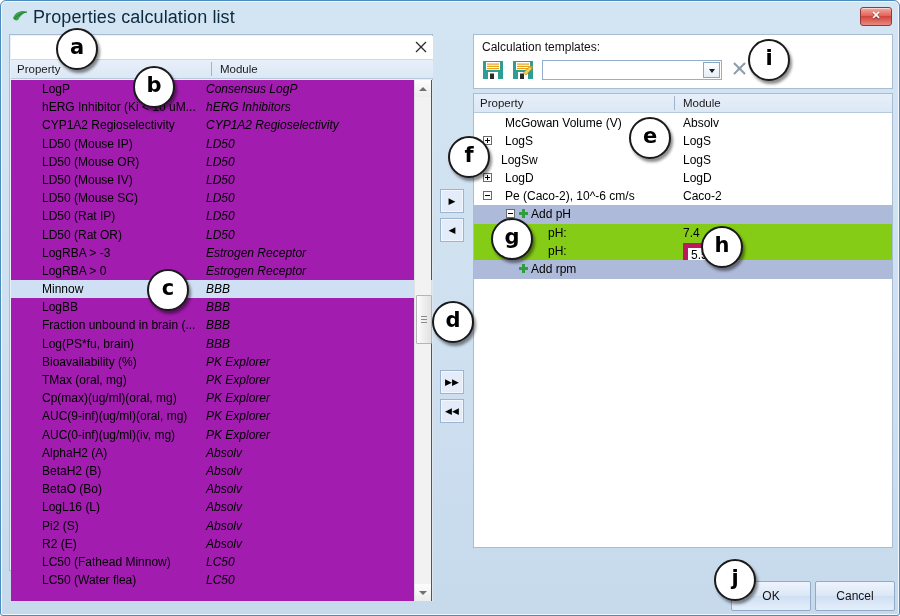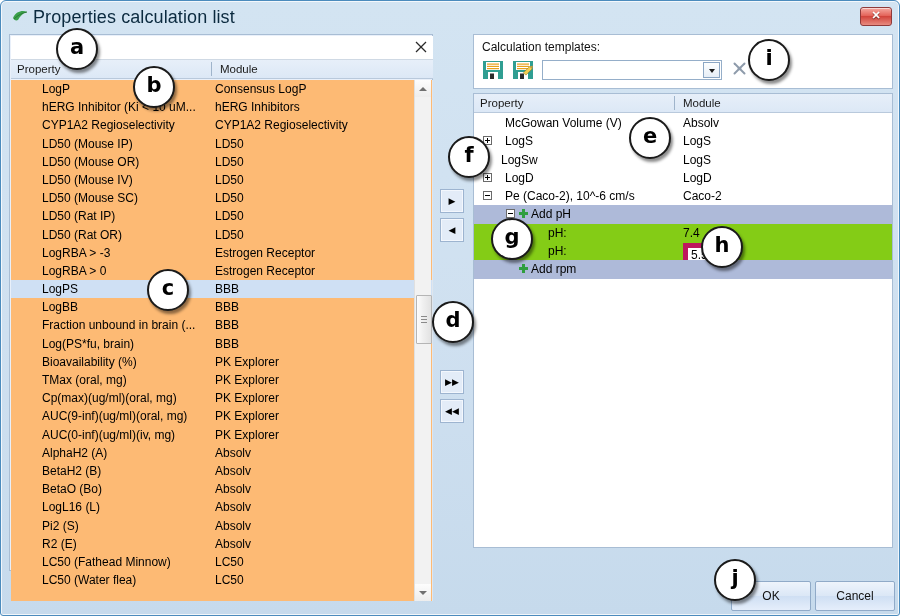--- a/index.html
+++ b/index.html
@@ -99,33 +99,33 @@
     border-bottom: 1px solid #b9c9dc;
     box-sizing: border-box;
   }
   #left-header .hcell1 { position:absolute; left:6px; top:3px; }
   #left-header .hdiv   { position:absolute; left:200px; top:2px; width:1px; height:14px; background:#9fb4cb; }
   #left-header .hcell2 { position:absolute; left:209px; top:3px; }
 
   #left-list {
     position: absolute; left: 1px; top: 45px;
     width: 422px; height: 521px;
-    background: #fdba74;
+    background: #a21caf;
     overflow: hidden;
     box-sizing: border-box;
     border-right: 1px solid #dfe6ee;
   }
   .lrow {
     position: relative;
     height: 18.2px; line-height: 18.2px;
     font-size: 12px;
     white-space: nowrap;
   }
   .lrow .p { position: absolute; left: 31px; top: 0; }
-  .lrow .m { position: absolute; left: 204px; top: 0; }
+  .lrow .m { position: absolute; left: 195px; top: 0; font-style: italic; }
   .lrow.sel { background: #cfe0f4; }
 
   
   #left-scroll {
     position: absolute; right: 1px; top: 45px;
     width: 17px; height: 521px;
     background: #f2f2f2;
     border-left: 1px solid #e0e0e0;
     box-sizing: border-box;
   }
@@ -391,21 +391,21 @@
         </div>
         <div class="lrow">
           <span class="p">LogRBA &gt; -3</span>
           <span class="m">Estrogen Receptor</span>
         </div>
         <div class="lrow">
           <span class="p">LogRBA &gt; 0</span>
           <span class="m">Estrogen Receptor</span>
         </div>
         <div class="lrow sel">
-          <span class="p">LogPS</span>
+          <span class="p">Minnow</span>
           <span class="m">BBB</span>
         </div>
         <div class="lrow">
           <span class="p">LogBB</span>
           <span class="m">BBB</span>
         </div>
         <div class="lrow">
           <span class="p">Fraction unbound in brain (...</span>
           <span class="m">BBB</span>
         </div>

